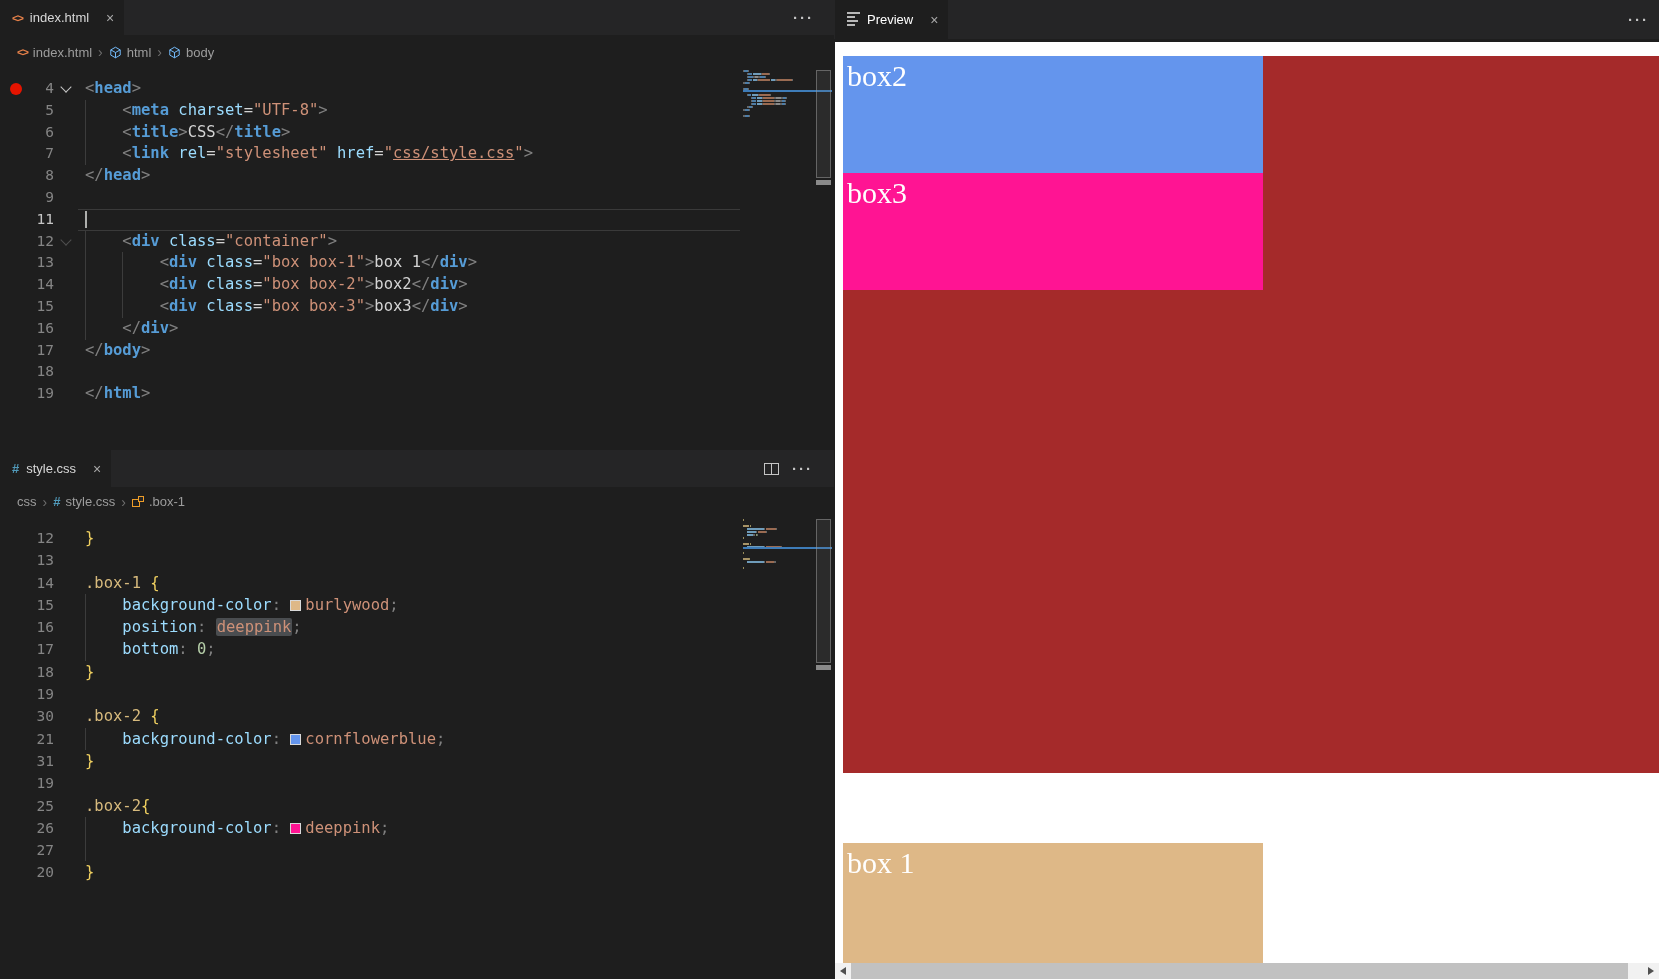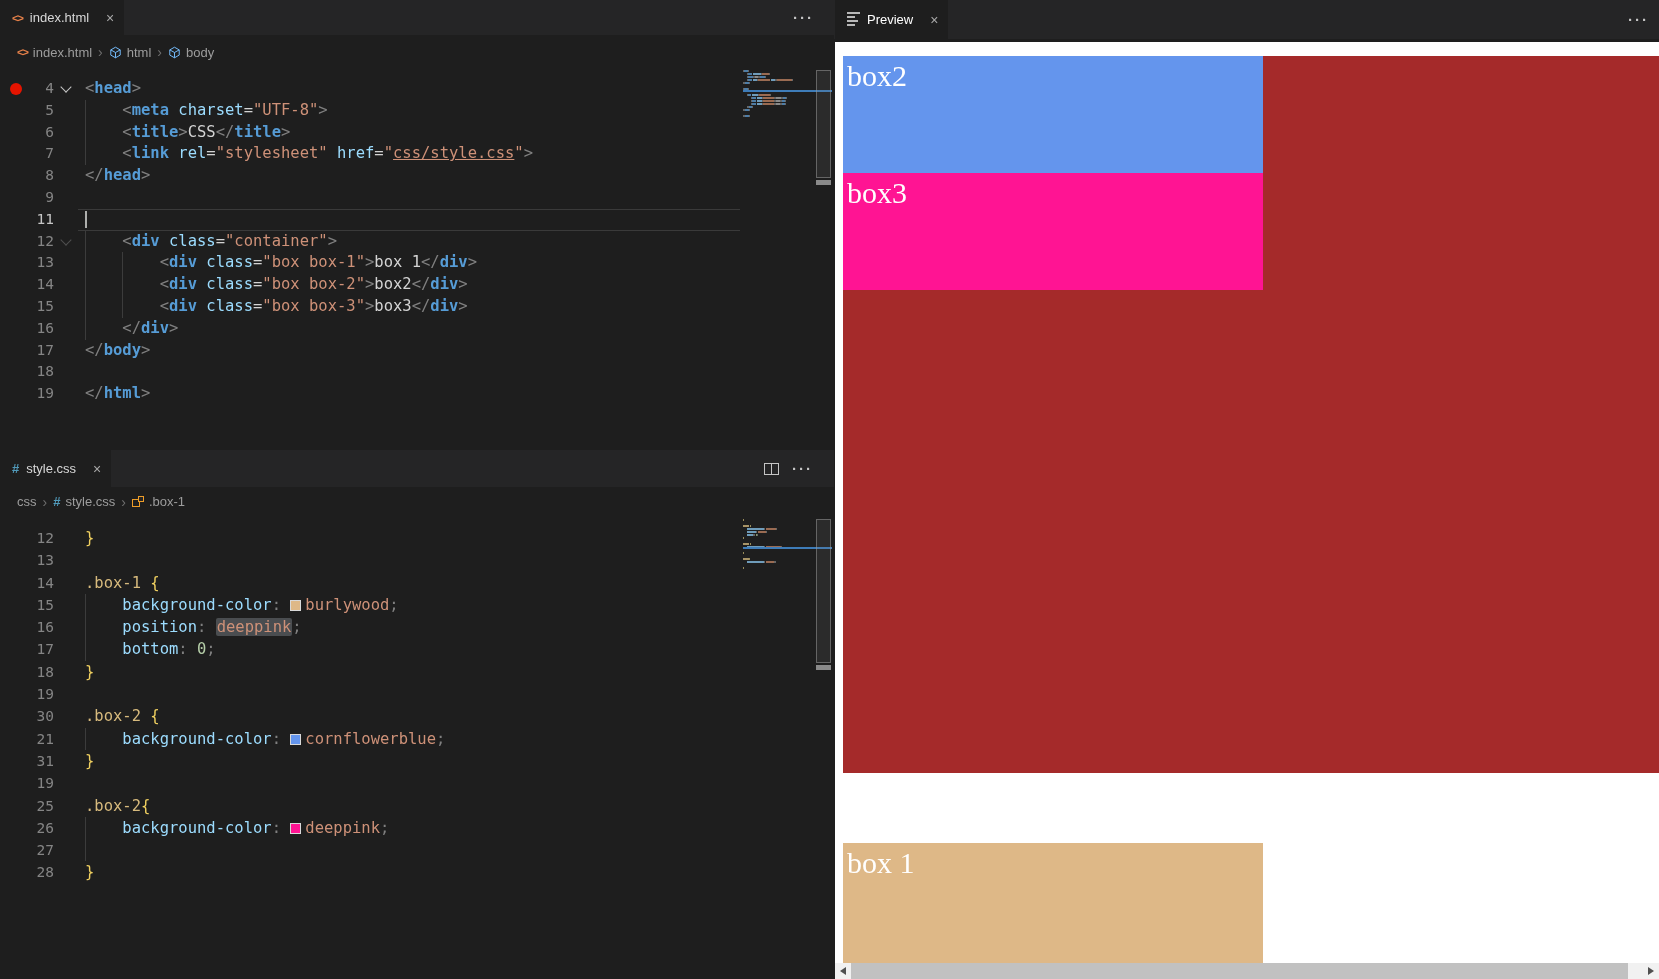--- a/index.html
+++ b/index.html
@@ -404,21 +404,21 @@
       <div class="row"><div class="guide" style="left: 85px;"></div><span class="lnum">17</span><span class="content"><span class="tok-ws">    </span><span class="tok-prop">bottom</span><span class="tok-pun">:</span><span class="tok-ws"> </span><span class="tok-num">0</span><span class="tok-pun">;</span></span></div>
       <div class="row"><span class="lnum">18</span><span class="content"><span class="tok-brace">}</span></span></div>
       <div class="row"><span class="lnum">19</span><span class="content"></span></div>
       <div class="row"><span class="lnum">30</span><span class="content"><span class="tok-sel">.box-2</span><span class="tok-ws"> </span><span class="tok-brace">{</span></span></div>
       <div class="row"><div class="guide" style="left: 85px;"></div><span class="lnum">21</span><span class="content"><span class="tok-ws">    </span><span class="tok-prop">background-color</span><span class="tok-pun">:</span><span class="tok-ws"> </span><span class="swatch" style="background: rgb(100, 149, 237);"></span><span class="tok-val">cornflowerblue</span><span class="tok-pun">;</span></span></div>
       <div class="row"><span class="lnum">31</span><span class="content"><span class="tok-brace">}</span></span></div>
       <div class="row"><span class="lnum">19</span><span class="content"></span></div>
       <div class="row"><span class="lnum">25</span><span class="content"><span class="tok-sel">.box-2</span><span class="tok-brace">{</span></span></div>
       <div class="row"><div class="guide" style="left: 85px;"></div><span class="lnum">26</span><span class="content"><span class="tok-ws">    </span><span class="tok-prop">background-color</span><span class="tok-pun">:</span><span class="tok-ws"> </span><span class="swatch" style="background: rgb(255, 20, 147);"></span><span class="tok-val">deeppink</span><span class="tok-pun">;</span></span></div>
       <div class="row"><div class="guide" style="left: 85px;"></div><span class="lnum">27</span><span class="content"></span></div>
-      <div class="row"><span class="lnum">28</span><span class="content"><span class="tok-brace">}</span></span></div>
+      <div class="row"><span class="lnum">20</span><span class="content"><span class="tok-brace">}</span></span></div>
     </div>
 
   <div id="pv-tabbar" class="abs tabbar">
     <div class="tab" style="margin-left:1px;">
       <span class="ico-preview">
           <i></i>
           <i></i>
           <i></i>
           <i></i>
         </span>

